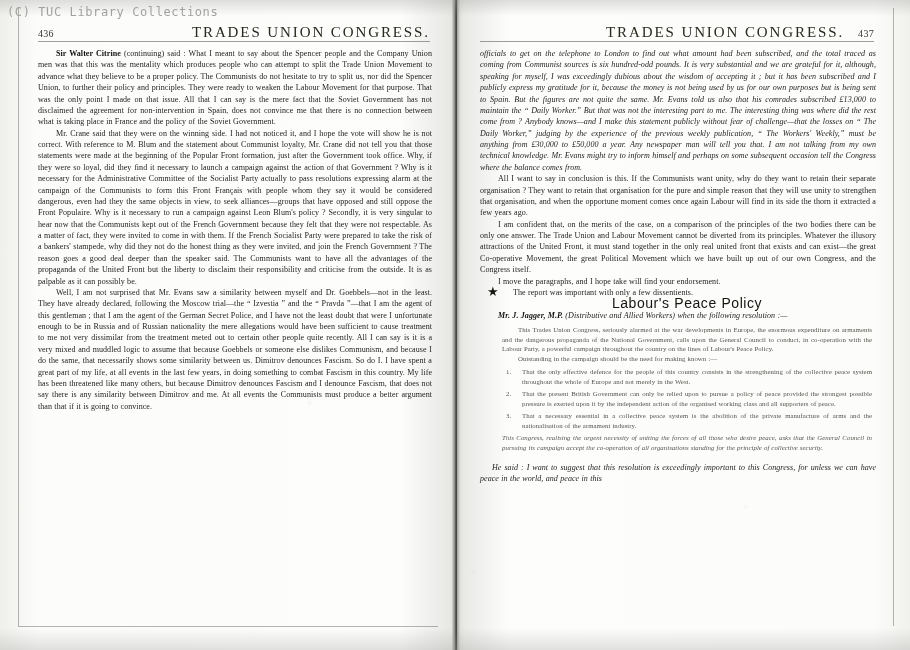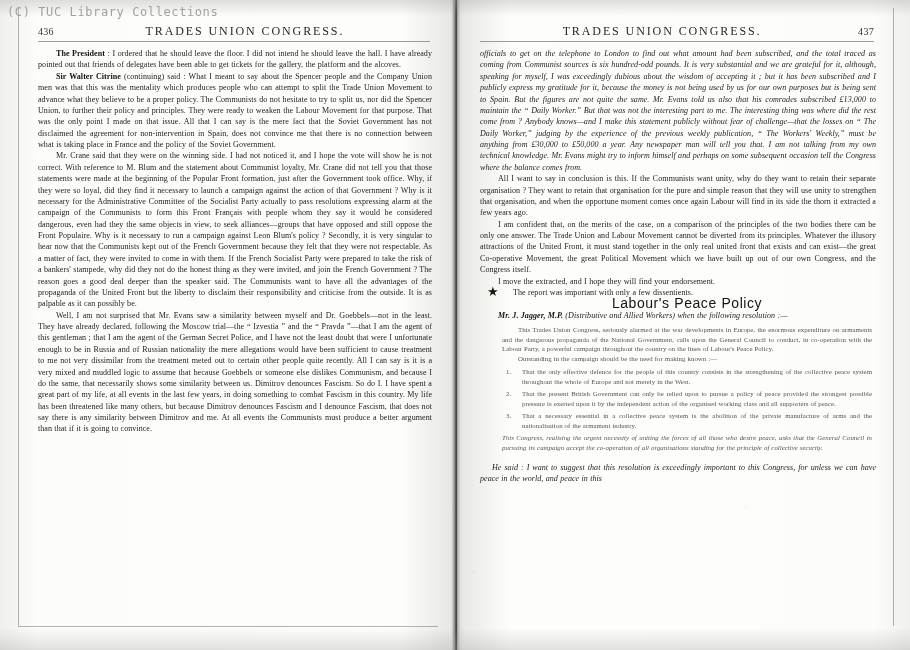--- a/index.html
+++ b/index.html
@@ -110,22 +110,22 @@
   .runhead-left  { left: 38px;  width: 392px; }
   .runhead-right { left: 480px; width: 394px; }
 
   .folio {
     font-size: 10px;
     letter-spacing: .3px;
     color: #35352f;
   }
   .runhead-title {
     flex: 1;
-    text-align: center;
-    font-size: 12px;
+    text-align: right;
+    font-size: 15px;
     letter-spacing: 1.9px;
     color: #29291f;
     white-space: nowrap;
   }
   .runhead-left .folio  { margin-right: 6px; }
   .runhead-right .folio { margin-left: 14px; order: 2; }
   .runhead-right .runhead-title { order: 1; }
 
   .head-rule {
     position: absolute;
@@ -231,23 +231,20 @@
     <div class="frame-line" style="left:18px; top:626px; width:420px; height:1px;"></div>
 
     <div class="runhead runhead-left">
       <span class="folio">436</span>
       <span class="runhead-title">TRADES UNION CONGRESS.</span>
     </div>
     <div class="head-rule" style="left:38px; top:41px; width:392px;"></div>
 
     <div class="col col-left">
       <p>
-        <b class="b">The President</b><span> : I ordered that he should leave the floor. I did not intend he should leave the hall. I have already pointed out that friends of delegates have been able to get tickets for the gallery, the platform and the alcoves.</span>
-      </p>
-      <p>
         <b class="b">Sir Walter Citrine</b><span> (continuing) said : What I meant to say about the Spencer people and the Company Union men was that this was the mentality which produces people who can attempt to split the Trade Union Movement to advance what they believe to be a proper policy. The Communists do not hesitate to try to split us, nor did the Spencer Union, to further their policy and principles. They were ready to weaken the Labour Movement for that purpose. That was the only point I made on that issue. All that I can say is the mere fact that the Soviet Government has not disclaimed the agreement for non-intervention in Spain, does not convince me that there is no connection between what is taking place in France and the policy of the Soviet Government.</span>
       </p>
       <p>
         <span>Mr. Crane said that they were on the winning side. I had not noticed it, and I hope the vote will show he is not correct. With reference to M. Blum and the statement about Communist loyalty, Mr. Crane did not tell you that those statements were made at the beginning of the Popular Front formation, just after the Government took office. Why, if they were so loyal, did they find it necessary to launch a campaign against the action of that Government ? Why is it necessary for the Administrative Committee of the Socialist Party actually to pass resolutions expressing alarm at the campaign of the Communists to form this Front Français with people whom they say it would be considered dangerous, even had they the same objects in view, to seek alliances—groups that have opposed and still oppose the Front Populaire. Why is it necessary to run a campaign against Leon Blum's policy ? Secondly, it is very singular to hear now that the Communists kept out of the French Government because they felt that they were not respectable. As a matter of fact, they were invited to come in with them. If the French Socialist Party were prepared to take the risk of a bankers' stampede, why did they not do the honest thing as they were invited, and join the French Government ? The reason goes a good deal deeper than the speaker said. The Communists want to have all the advantages of the propaganda of the United Front but the liberty to disclaim their responsibility and criticise from the outside. It is as palpable as it can possibly be.</span>
       </p>
       <p>
         <span>Well, I am not surprised that Mr. Evans saw a similarity between myself and Dr. Goebbels—not in the least. They have already declared, following the Moscow trial—the “ Izvestia ” and the “ Pravda ”—that I am the agent of this gentleman ; that I am the agent of the German Secret Police, and I have not the least doubt that were I unfortunate enough to be in Russia and of Russian nationality the mere allegations would have been sufficient to cause treatment to me not very dissimilar from the treatment meted out to certain other people quite recently. All I can say is it is a very mixed and muddled logic to assume that because Goebbels or someone else dislikes Communism, and because I do the same, that necessarily shows some similarity between us. Dimitrov denounces Fascism. So do I. I have spent a great part of my life, at all events in the last few years, in doing something to combat Fascism in this country. My life has been threatened like many others, but because Dimitrov denounces Fascism and I denounce Fascism, that does not say there is any similarity between Dimitrov and me. At all events the Communists must produce a better argument than that if it is going to convince.</span>
       </p>
     </div>
   </div>
@@ -267,21 +264,21 @@
       <p class="flush">
         <span>officials to get on the telephone to London to find out what amount had been subscribed, and the total traced as coming from Communist sources is six hundred-odd pounds. It is very substantial and we are grateful for it, although, speaking for myself, I was exceedingly dubious about the wisdom of accepting it ; but it has been subscribed and I publicly express my gratitude for it, because the money is not being used by us for our own purposes but is being sent to Spain. But the figures are not quite the same. Mr. Evans told us also that his comrades subscribed £13,000 to maintain the “ Daily Worker.” But that was not the interesting part to me. The interesting thing was where did the rest come from ? Anybody knows—and I make this statement publicly without fear of challenge—that the losses on “ The Daily Worker,” judging by the experience of the previous weekly publication, “ The Workers' Weekly,” must be anything from £30,000 to £50,000 a year. Any newspaper man will tell you that. I am not talking from my own technical knowledge. Mr. Evans might try to inform himself and perhaps on some subsequent occasion tell the Congress where the balance comes from.</span>
       </p>
       <p>
         <span>All I want to say in conclusion is this. If the Communists want unity, why do they want to retain their separate organisation ? They want to retain that organisation for the pure and simple reason that they will use unity to strengthen that organisation, and when the opportune moment comes once again Labour will find in its side the thorn it extracted a few years ago.</span>
       </p>
       <p>
         <span>I am confident that, on the merits of the case, on a comparison of the principles of the two bodies there can be only one answer. The Trade Union and Labour Movement cannot be diverted from its principles. Whatever the illusory attractions of the United Front, it must stand together in the only real united front that exists and can exist—the great Co-operative Movement, the great Political Movement which we have built up out of our own Congress, and the Congress itself.</span>
       </p>
       <p>
-        <span>I move the extracted, and I hope they will find your endorsement.</span>
+        <span>I move the paragraphs, and I hope take will find your endorsement.</span>
       </p>
 
       <p class="star-line">
         <span class="star-glyph">★</span>
         <span>The report was important with only a few dissentients.</span>
       </p>
 
       <p class="section-heading">Labour's Peace Policy</p>
 
       <p class="flush" style="text-indent:18px;">

